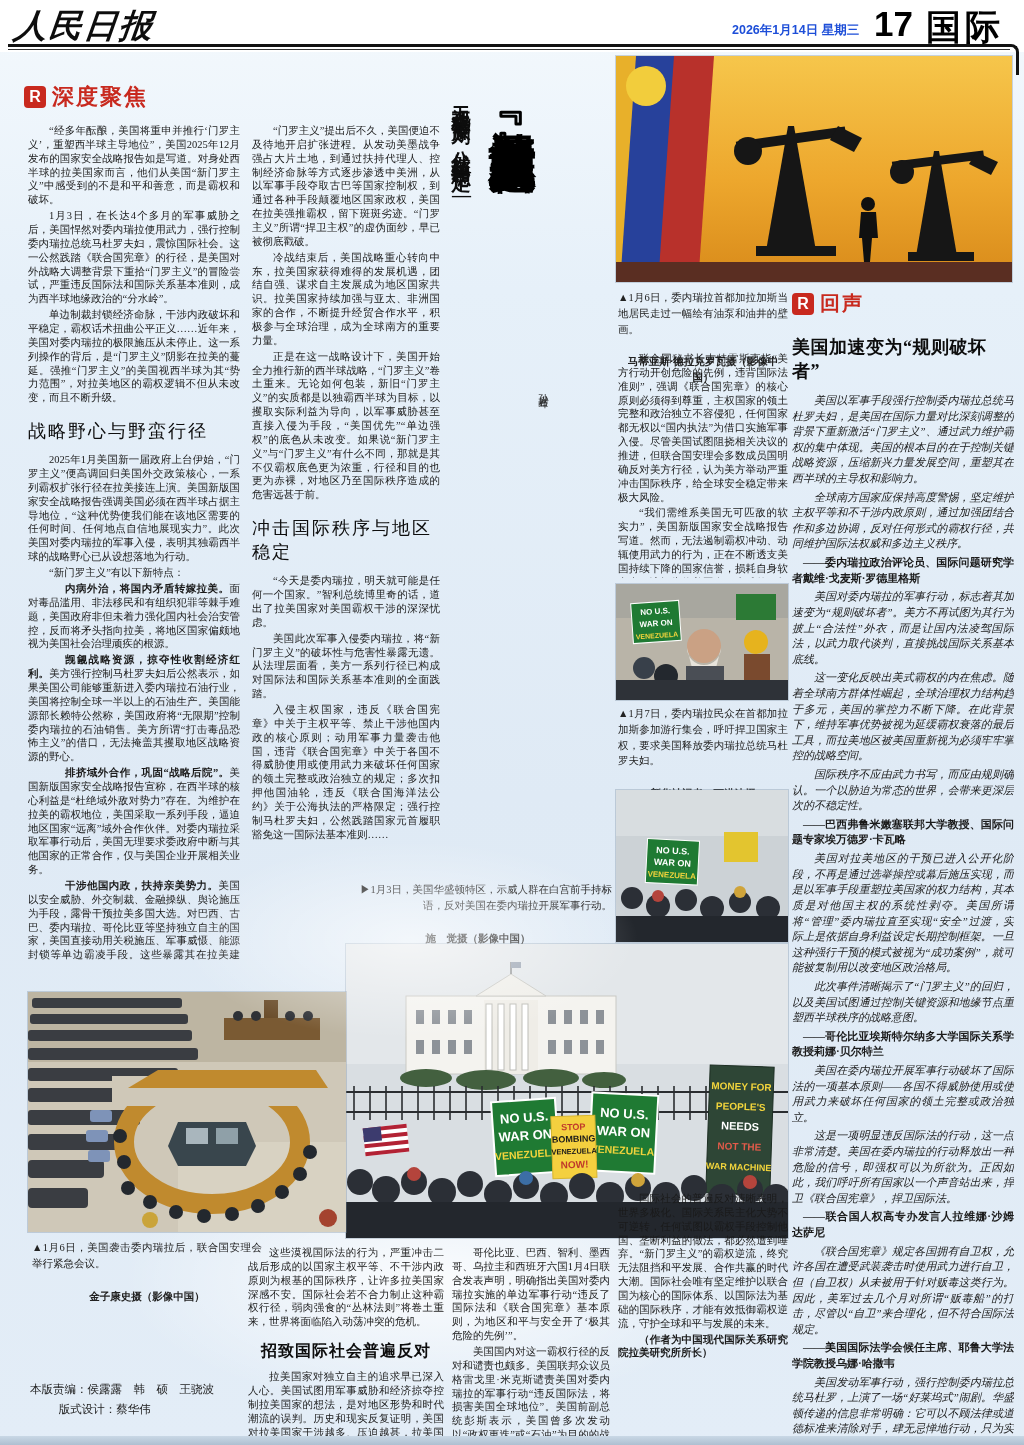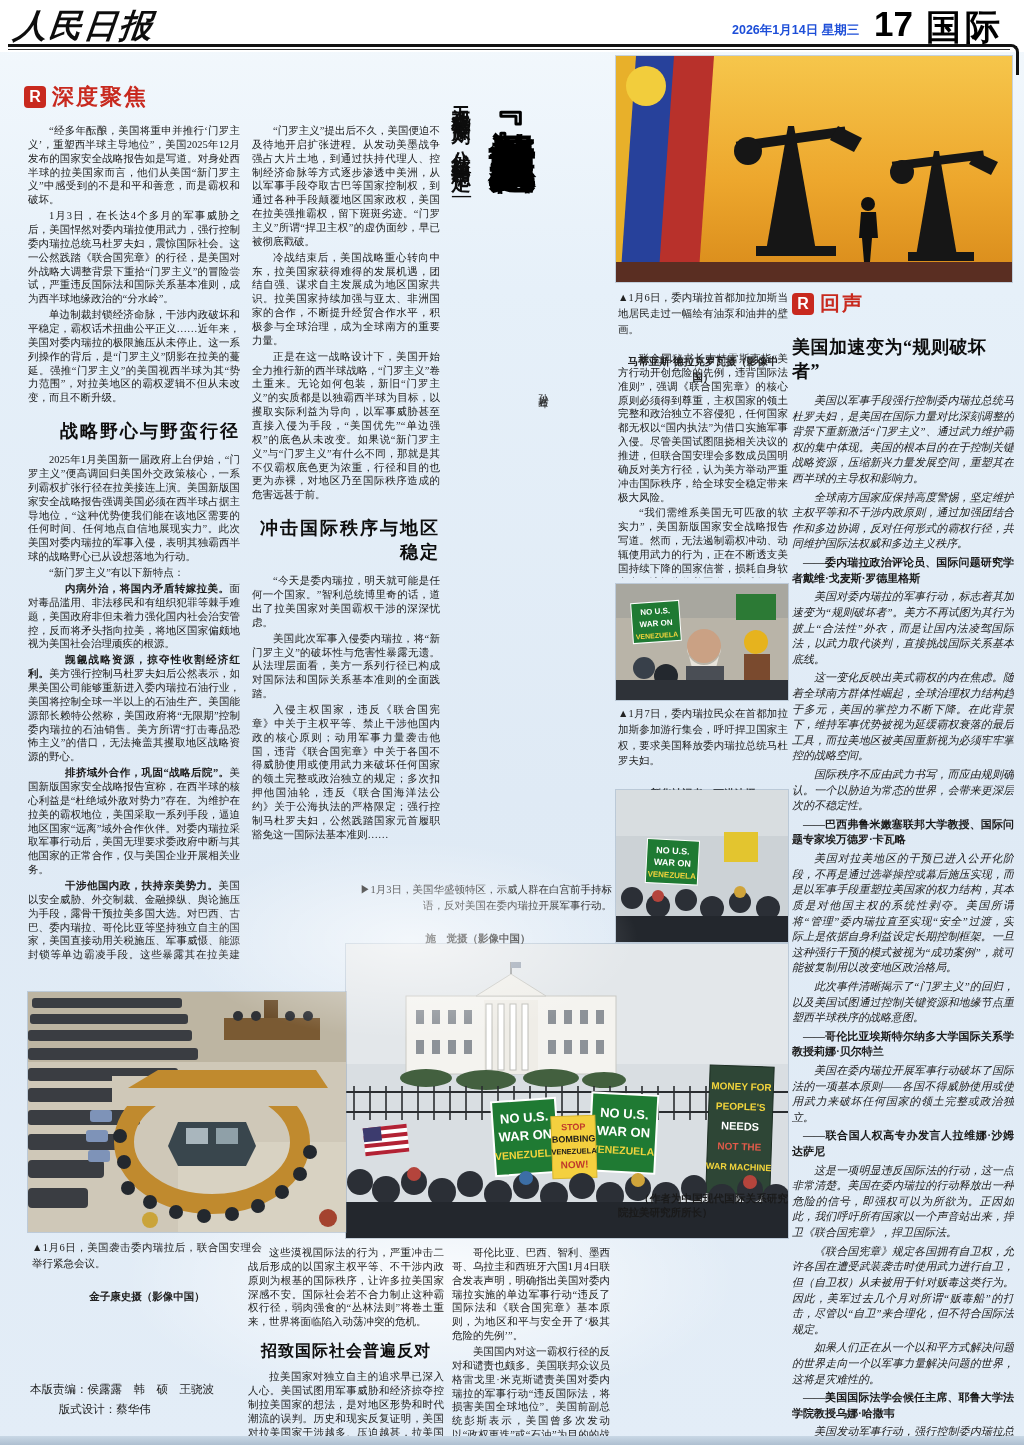--- a/index.html
+++ b/index.html
@@ -23,21 +23,21 @@
   .rule-curve{left:1008px;top:44px;width:8px;height:28px;border-right:3px solid #111;border-top:3px solid #111;border-top-right-radius:8px;}
   
   .badge-row{display:flex;align-items:center;gap:6px;}
   .rlogo{width:22px;height:22px;background:#c8291e;color:#fff;font-family:"Liberation Sans",sans-serif;
          font-weight:900;font-size:16px;display:flex;align-items:center;justify-content:center;border-radius:4px;}
   .badge-text{color:#c8291e;font-weight:900;font-size:22px;letter-spacing:2px;}
   
   .col{overflow:hidden;text-align:justify;}
   .para{margin:0 0 2px 0;font-size:10.5px;line-height:1.32;text-indent:2em;}
   .para b{font-weight:700;padding-left:16px;}
-  h2.sec{font-size:18px;font-weight:700;text-align:right;letter-spacing:2px;margin:14px 0 10px 0;color:#0d0d0d;}
+  h2.sec{font-size:18px;font-weight:400;text-align:left;letter-spacing:2px;margin:14px 0 10px 0;color:#0d0d0d;}
   h2.sec2{font-size:16px;font-weight:900;text-align:center;letter-spacing:1px;margin:12px 0 8px 0;color:#0d0d0d;}
   
   .vert{writing-mode:vertical-rl;text-orientation:upright;}
   .kicker{font-size:19px;font-weight:700;letter-spacing:3px;color:#0d0d0d;height:390px;}
   .big-title{font-size:47px;font-weight:900;letter-spacing:1px;color:#000;height:808px;line-height:1.15;}
   .byline{font-size:10px;letter-spacing:2px;color:#222;}
   
   .cap{font-size:10.5px;line-height:1.5;color:#222;text-align:justify;}
   .cap .credit{display:block;text-align:center;font-weight:700;margin-top:17px;}
   .cap-right{text-align:right;}
@@ -417,20 +417,23 @@
         <p class="para">拉美国家对独立自主的追求早已深入人心。美国试图用军事威胁和经济掠夺控制拉美国家的想法，是对地区形势和时代潮流的误判。历史和现实反复证明，美国对拉美国家干涉越多、压迫越甚，拉美国家的反感和仇恨就越深。拉美地区一体化进程的推进，是拉美国家抵制外部干涉、谋求自主发展的生动体现。美国的霸权行径只会让拉美国家更加团结，共同抵御霸权威胁。</p>
       </div>
   </div>
   <div class="abs col" style="left:452px;top:1246px;width:158px;height:196px;">
     <div>
         <p class="para">哥伦比亚、巴西、智利、墨西哥、乌拉圭和西班牙六国1月4日联合发表声明，明确指出美国对委内瑞拉实施的单边军事行动“违反了国际法和《联合国宪章》基本原则，为地区和平与安全开了‘极其危险的先例’”。</p>
         <p class="para">美国国内对这一霸权行径的反对和谴责也颇多。美国联邦众议员格雷戈里·米克斯谴责美国对委内瑞拉的军事行动“违反国际法，将损害美国全球地位”。美国前副总统彭斯表示，美国曾多次发动以“政权更迭”或“石油”为目的的战争，这些战争往往被包装成“力量的展示”，最终都演变为混乱局面，美国普通家庭为此付出代价。</p>
       </div>
   </div>
   <div class="abs col" style="left:618px;top:1192px;width:170px;height:252px;">
+    <div>
+        <p class="para">国际社会的普遍反对清晰表明，世界多极化、国际关系民主化大势不可逆转，任何试图以霸权手段控制他国、垄断利益的做法，都必然遭到唾弃。“新门罗主义”的霸权逆流，终究无法阻挡和平发展、合作共赢的时代大潮。国际社会唯有坚定维护以联合国为核心的国际体系、以国际法为基础的国际秩序，才能有效抵御霸权逆流，守护全球和平与发展的未来。</p>
+      </div>
     <p class="para" style="font-weight:700;">（作者为中国现代国际关系研究院拉美研究所所长）</p>
   </div>
 
   <div class="abs credits" style="left:30px;top:1380px;width:230px;">
     <div>本版责编：侯露露　韩　硕　王骁波</div>
     <div style="padding-left:2.5em;">版式设计：蔡华伟</div>
   </div>
 
   <div class="abs" style="left:792px;top:290px;width:222px;height:1152px;overflow:hidden;">
     <div class="badge-row">
@@ -443,23 +446,22 @@
         <p class="eitem para">全球南方国家应保持高度警惕，坚定维护主权平等和不干涉内政原则，通过加强团结合作和多边协调，反对任何形式的霸权行径，共同维护国际法权威和多边主义秩序。</p>
         <p class="eitem source">——委内瑞拉政治评论员、国际问题研究学者戴维·戈麦斯·罗德里格斯</p>
         <p class="eitem para">美国对委内瑞拉的军事行动，标志着其加速变为“规则破坏者”。美方不再试图为其行为披上“合法性”外衣，而是让国内法凌驾国际法，以武力取代谈判，直接挑战国际关系基本底线。</p>
         <p class="eitem para">这一变化反映出美式霸权的内在焦虑。随着全球南方群体性崛起，全球治理权力结构趋于多元，美国的掌控力不断下降。在此背景下，维持军事优势被视为延缓霸权衰落的最后工具，而拉美地区被美国重新视为必须牢牢掌控的战略空间。</p>
         <p class="eitem para">国际秩序不应由武力书写，而应由规则确认。一个以胁迫为常态的世界，会带来更深层次的不稳定性。</p>
         <p class="eitem source">——巴西弗鲁米嫩塞联邦大学教授、国际问题专家埃万德罗·卡瓦略</p>
         <p class="eitem para">美国对拉美地区的干预已进入公开化阶段，不再是通过选举操控或幕后施压实现，而是以军事手段重塑拉美国家的权力结构，其本质是对他国主权的系统性剥夺。美国所谓将“管理”委内瑞拉直至实现“安全”过渡，实际上是依据自身利益设定长期控制框架。一旦这种强行干预的模式被视为“成功案例”，就可能被复制用以改变地区政治格局。</p>
         <p class="eitem para">此次事件清晰揭示了“门罗主义”的回归，以及美国试图通过控制关键资源和地缘节点重塑西半球秩序的战略意图。</p>
         <p class="eitem source">——哥伦比亚埃斯特尔纳多大学国际关系学教授莉娜·贝尔特兰</p>
         <p class="eitem para">美国在委内瑞拉开展军事行动破坏了国际法的一项基本原则——各国不得威胁使用或使用武力来破坏任何国家的领土完整或政治独立。</p>
+        <p class="eitem para">这是一项明显违反国际法的行动，这一点非常清楚。美国在委内瑞拉的行动释放出一种危险的信号，即强权可以为所欲为。正因如此，我们呼吁所有国家以一个声音站出来，捍卫《联合国宪章》，捍卫国际法。</p>
         <p class="eitem source">——联合国人权高专办发言人拉维娜·沙姆达萨尼</p>
-        <p class="eitem para">这是一项明显违反国际法的行动，这一点非常清楚。美国在委内瑞拉的行动释放出一种危险的信号，即强权可以为所欲为。正因如此，我们呼吁所有国家以一个声音站出来，捍卫《联合国宪章》，捍卫国际法。</p>
         <p class="eitem para">《联合国宪章》规定各国拥有自卫权，允许各国在遭受武装袭击时使用武力进行自卫，但（自卫权）从未被用于针对贩毒这类行为。因此，美军过去几个月对所谓“贩毒船”的打击，尽管以“自卫”来合理化，但不符合国际法规定。</p>
-        <p class="eitem para">如果人们正在从一个以和平方式解决问题的世界走向一个以军事力量解决问题的世界，这将是灾难性的。</p>
         <p class="eitem source">——美国国际法学会候任主席、耶鲁大学法学院教授乌娜·哈撒韦</p>
         <p class="eitem para">美国发动军事行动，强行控制委内瑞拉总统马杜罗，上演了一场“好莱坞式”闹剧。华盛顿传递的信息非常明确：它可以不顾法律或道德标准来清除对手，肆无忌惮地行动，只为实现霸权、控制民众和攫取财富。</p>
       </div>
   </div>
 
   <div class="abs bottom-strip"></div>
 </div>
 
 </body></html>

